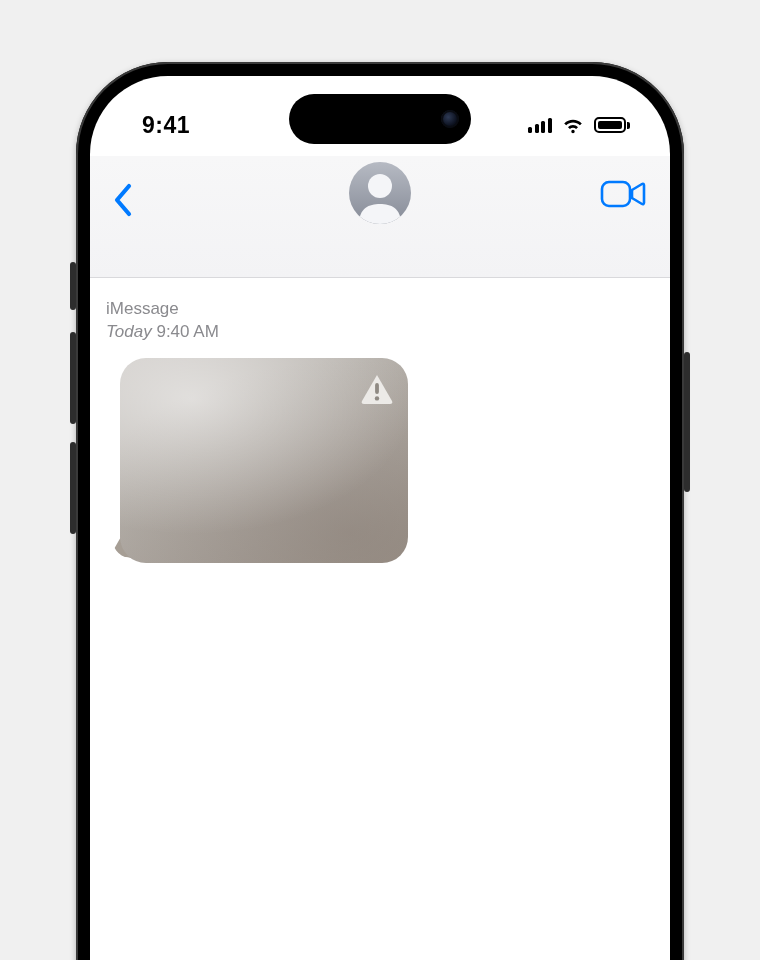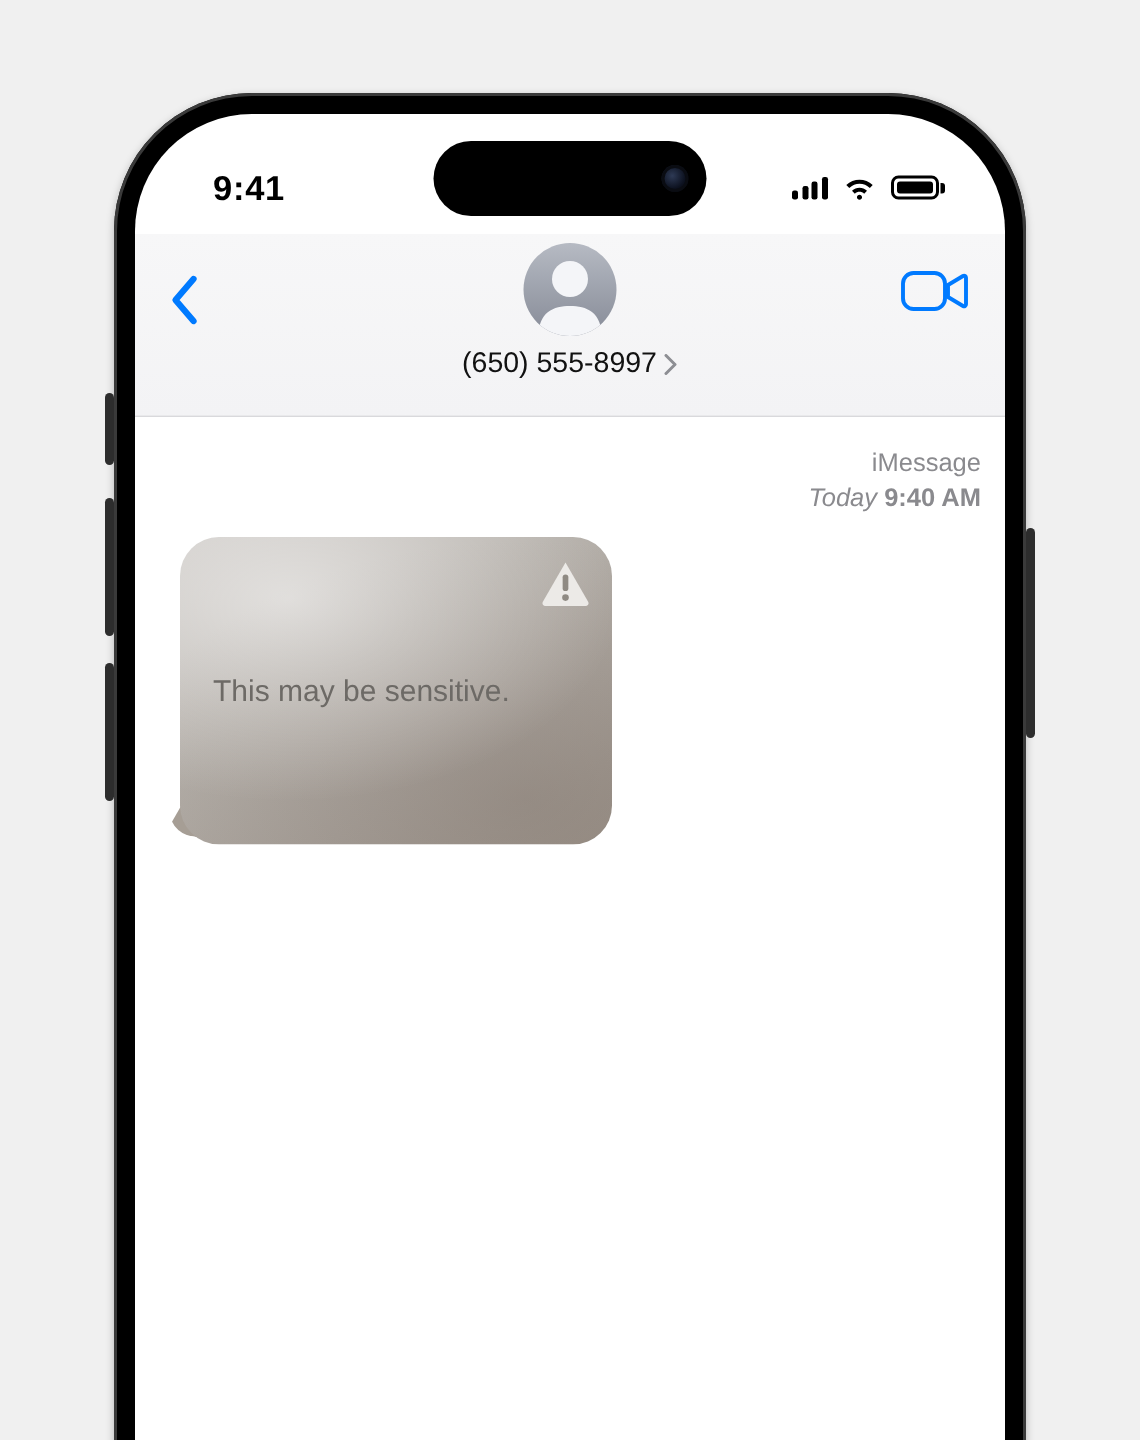--- a/index.html
+++ b/index.html
@@ -97,24 +97,24 @@
     width: 62px; height: 62px; border-radius: 50%;
     background: linear-gradient(#b6bac3,#868b97);
     display: flex; align-items: center; justify-content: center;
     overflow: hidden;
   }
   .contact-row { display:flex; align-items:center; gap:4px; margin-top:8px; color:#111; font-size:19px; }
   .contact-row svg { color:#8d8e93; }
 
   
   .chat { padding: 12px 16px; }
-  .datestamp { text-align: right; color: #8a8a8e; font-size: 17px; line-height: 1.35; margin: 8px 0 14px; }
+  .datestamp { text-align: left; color: #8a8a8e; font-size: 17px; line-height: 1.35; margin: 8px 0 14px; }
   .datestamp .svc { font-weight: 500; display: block; }
   .datestamp .d2 { font-weight: 400; font-style: italic; }
-  .datestamp .t2 { font-weight: 700; color:#8a8a8e; }
+  .datestamp .t2 { font-weight: 400; color:#8a8a8e; }
 
   .bubble-wrap { position: relative; width: 288px; margin-left: 14px; }
   .bubble {
     width: 100%; height: 205px;
     border-radius: 26px;
     background:
       radial-gradient(140% 120% at 25% 20%, rgba(255,255,255,.55), rgba(255,255,255,0) 55%),
       radial-gradient(160% 140% at 80% 85%, rgba(120,108,100,.35), rgba(120,108,100,0) 60%),
       linear-gradient(150deg,#c7c3bf 0%,#b4afa9 40%,#a9a29b 70%,#9f968d 100%);
     position: relative;
@@ -192,42 +192,35 @@
           <rect x="2" y="4" width="28" height="24" rx="7" fill="none" stroke="#007aff" stroke-width="2.6"></rect>
           <path d="M32 12 L42 6 C43 5.4 44 6.1 44 7.2 V24.8 C44 25.9 43 26.6 42 26 L32 20 Z" fill="none" stroke="#007aff" stroke-width="2.6" stroke-linejoin="round"></path>
         </svg>
       </div>
       <div class="avatar">
         <svg width="62" height="62" viewBox="0 0 62 62">
           <circle cx="31" cy="24" r="12" fill="#f4f5f8"></circle>
           <path d="M10 62 C10 46 20 42 31 42 C42 42 52 46 52 62 Z" fill="#f4f5f8"></path>
         </svg>
       </div>
-      <div class="contact-row">
-        <span>(650) 555-8997</span>
-        <svg width="10" height="14" viewBox="0 0 10 14">
-          <path d="M2 1 L8 7 L2 13" fill="none" stroke="#8d8e93" stroke-width="2" stroke-linecap="round" stroke-linejoin="round"></path>
-        </svg>
-      </div>
     </div>
 
     <div class="chat">
       <div class="datestamp">
         <span class="svc">iMessage</span>
         <span class="d2">Today</span>
         <span class="t2">9:40 AM</span>
       </div>
 
       <div class="bubble-wrap">
         <div class="tail"></div>
         <div class="bubble">
           <svg class="warn" viewBox="0 0 34 34">
             <path d="M17 3 L32 29 C33 30.8 31.8 32 30 32 H4 C2.2 32 1 30.8 2 29 L17 3 Z" fill="#eceae7"></path>
             <rect x="15.1" y="11" width="3.8" height="11" rx="1.9" fill="#8f8a83"></rect>
             <circle cx="17" cy="26.4" r="2.2" fill="#8f8a83"></circle>
           </svg>
-          <div class="sens-text">This may be sensitive.</div>
         </div>
       </div>
     </div>
 
   </div>
 </div>
 
 </body></html>

